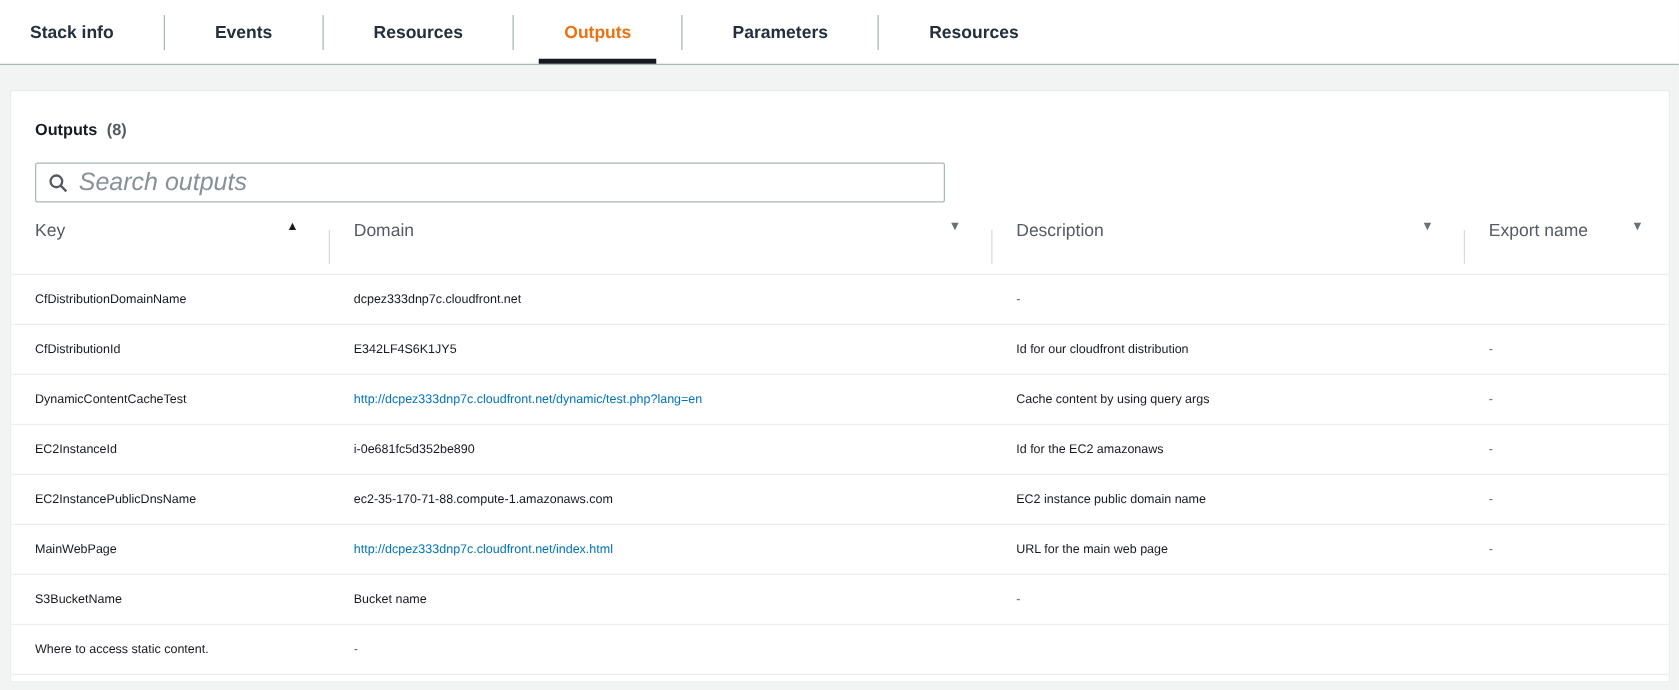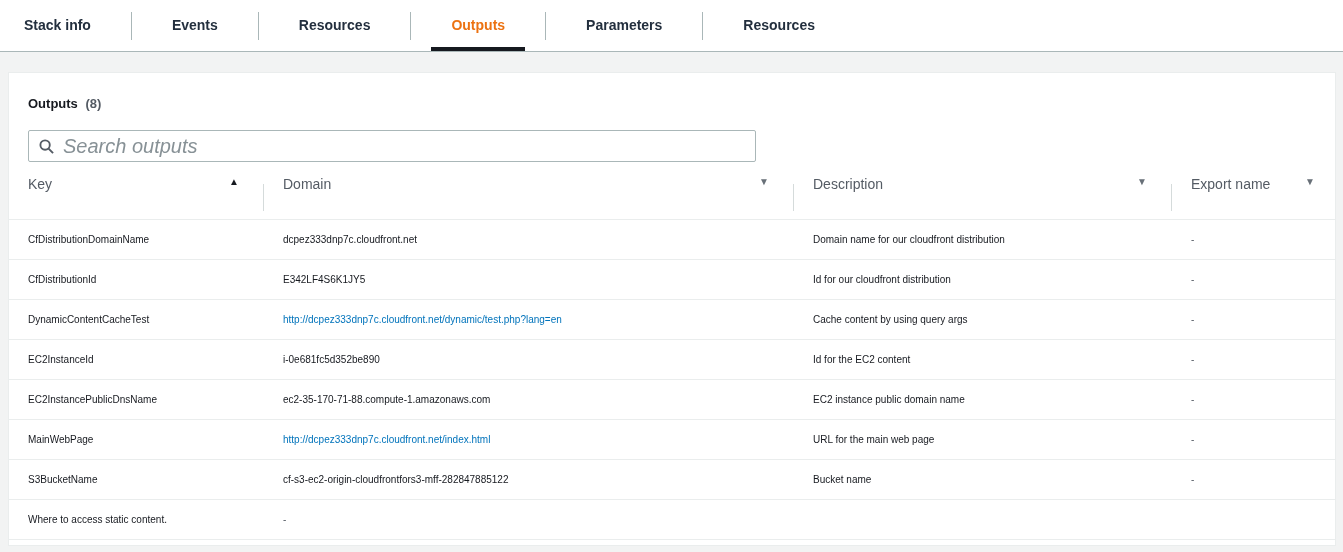--- a/index.html
+++ b/index.html
@@ -145,60 +145,58 @@
         </div>
         <div class="th">
           <span>Export name</span>
           <span class="filter-icon">▼</span>
         </div>
       </div>
       <div class="tbody">
           <div class="trow">
             <div class="td key">CfDistributionDomainName</div>
             <div class="td value">dcpez333dnp7c.cloudfront.net</div>
-            <div class="td description">Domain name for our cloudfront distribution</div>
             <div class="td export">-</div>
           </div>
           <div class="trow">
             <div class="td key">CfDistributionId</div>
             <div class="td value">E342LF4S6K1JY5</div>
             <div class="td description">Id for our cloudfront distribution</div>
             <div class="td export">-</div>
           </div>
           <div class="trow">
             <div class="td key">DynamicContentCacheTest</div>
             <div class="td value">
               <a class="link">http://dcpez333dnp7c.cloudfront.net/dynamic/test.php?lang=en</a>
             </div>
             <div class="td description">Cache content by using query args</div>
             <div class="td export">-</div>
           </div>
           <div class="trow">
             <div class="td key">EC2InstanceId</div>
             <div class="td value">i-0e681fc5d352be890</div>
-            <div class="td description">Id for the EC2 content</div>
+            <div class="td description">Id for the EC2 amazonaws</div>
             <div class="td export">-</div>
           </div>
           <div class="trow">
             <div class="td key">EC2InstancePublicDnsName</div>
             <div class="td value">ec2-35-170-71-88.compute-1.amazonaws.com</div>
             <div class="td description">EC2 instance public domain name</div>
             <div class="td export">-</div>
           </div>
           <div class="trow">
             <div class="td key">MainWebPage</div>
             <div class="td value">
               <a class="link">http://dcpez333dnp7c.cloudfront.net/index.html</a>
             </div>
             <div class="td description">URL for the main web page</div>
             <div class="td export">-</div>
           </div>
           <div class="trow">
             <div class="td key">S3BucketName</div>
-            <div class="td value">cf-s3-ec2-origin-cloudfrontfors3-mff-282847885122</div>
             <div class="td description">Bucket name</div>
             <div class="td export">-</div>
           </div>
           <div class="trow">
             <div class="td description">Where to access static content.</div>
             <div class="td export">-</div>
           </div>
         </div>
     </div>
 

